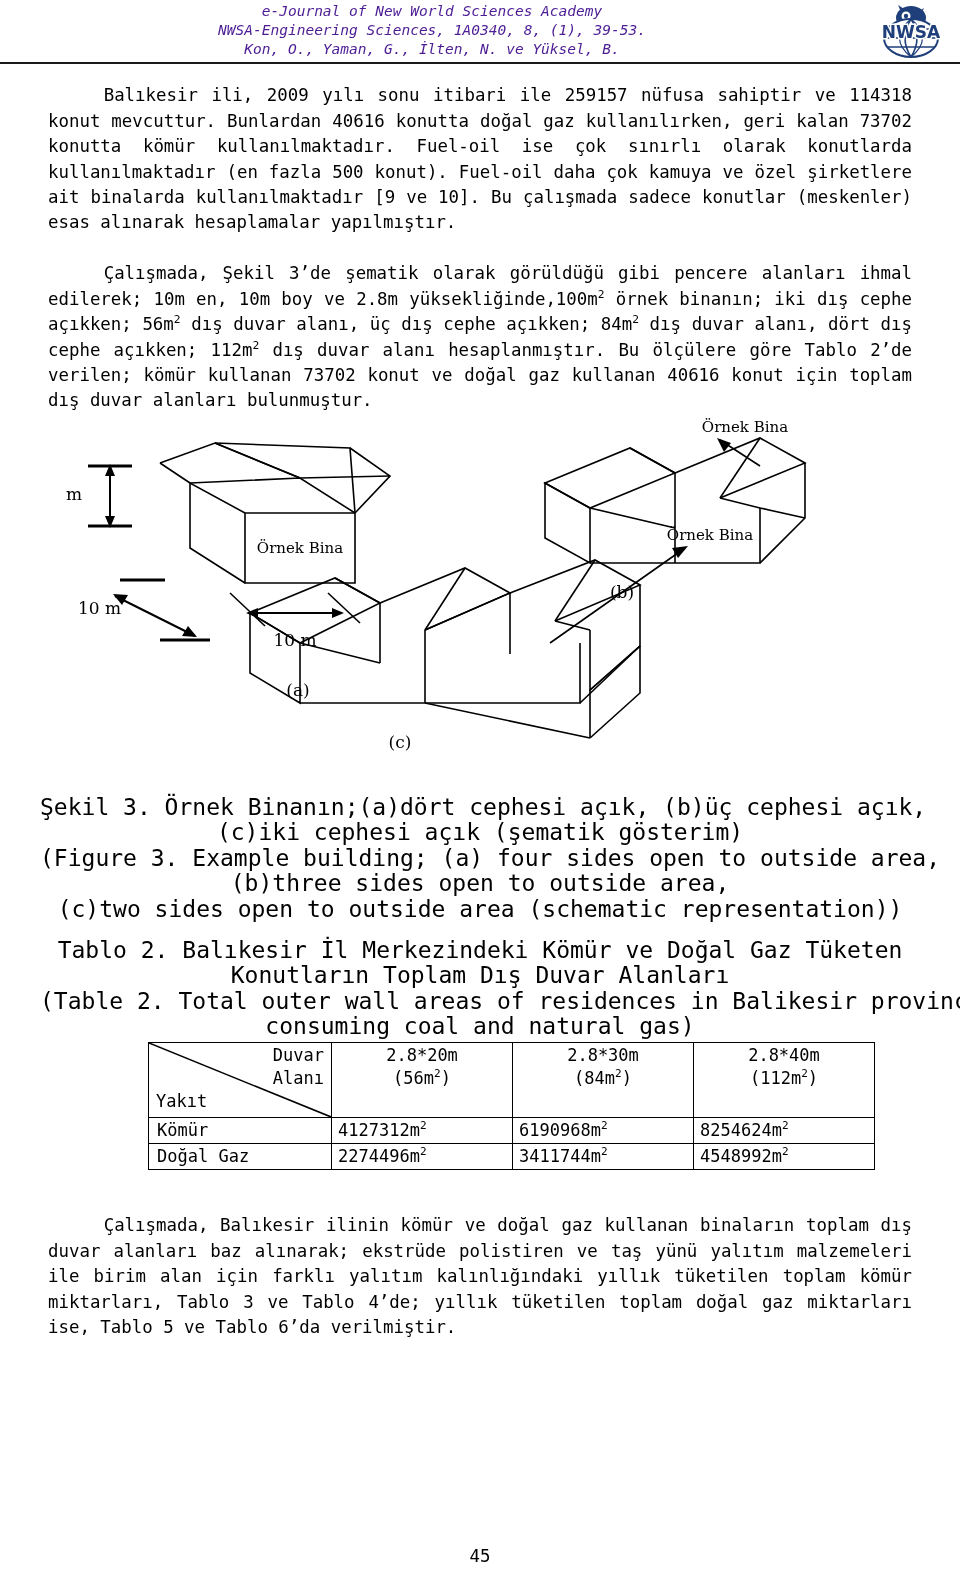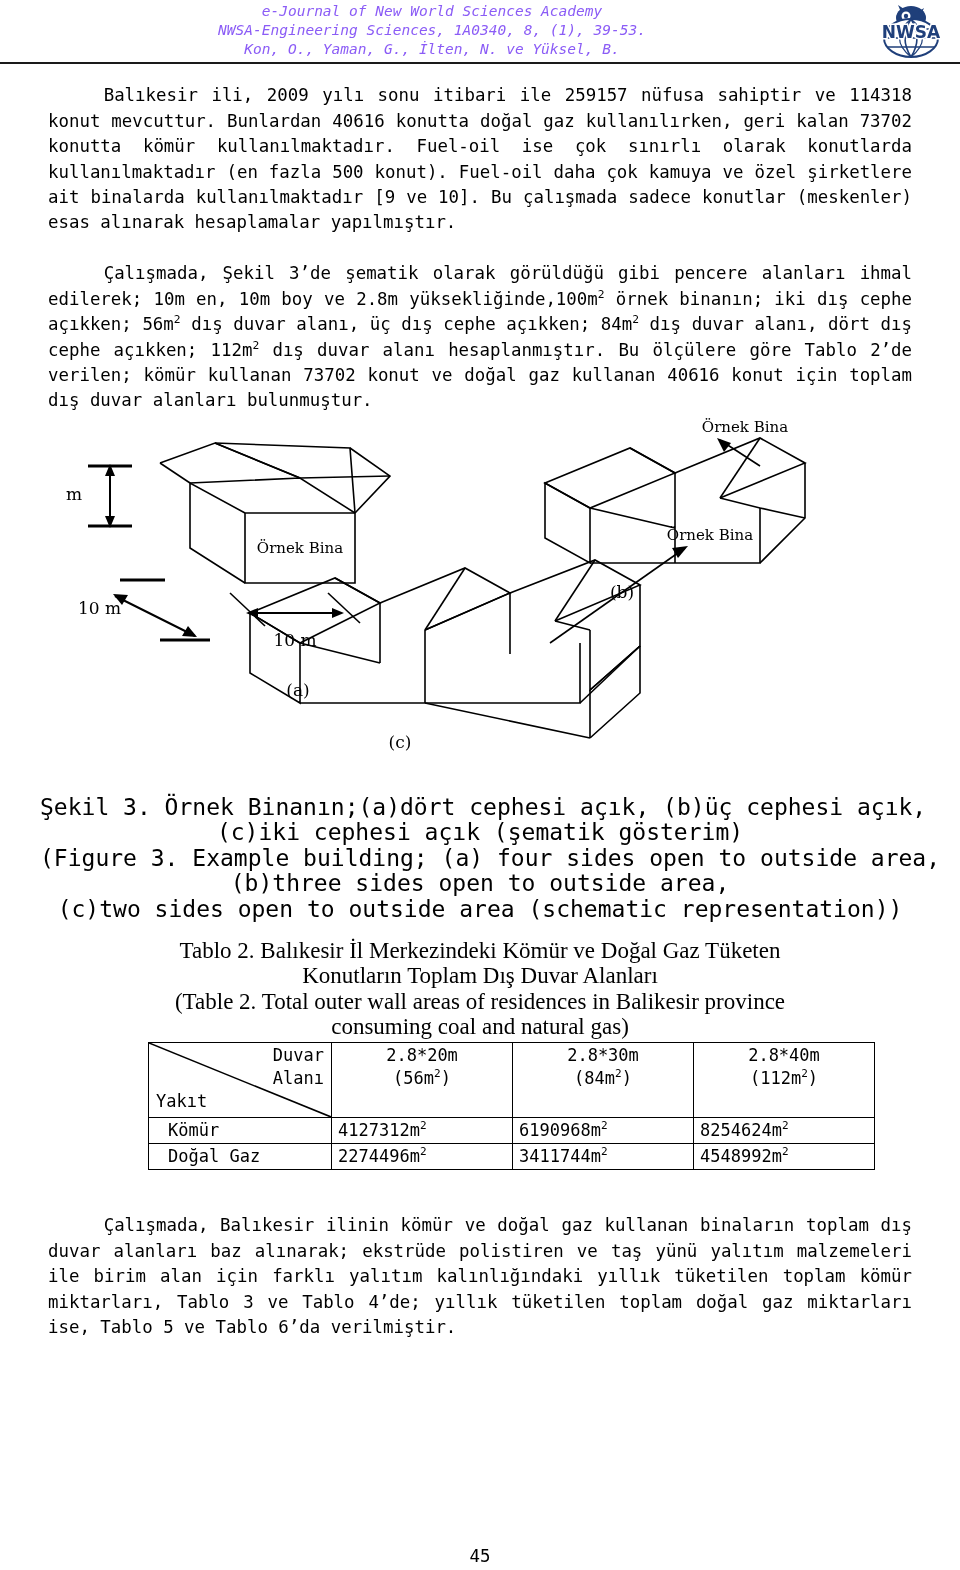--- a/index.html
+++ b/index.html
@@ -24,21 +24,21 @@
   }
   .hdr-lines {
     position: absolute;
     left: 0; right: 96px;
     top: 2px;
     text-align: center;
     font-family: "DejaVu Sans Mono", "Liberation Mono", monospace;
     font-style: italic;
     font-size: 14.5px;
     line-height: 19px;
-    color: #8b5cf6;
+    color: #4c1d95;
     letter-spacing: 0px;
   }
   .hdr-lines div { white-space: nowrap; }
 
   #nwsa-logo {
     position: absolute;
     right: 12px;
     top: 2px;
     width: 74px;
     height: 56px;
@@ -87,21 +87,21 @@
     position: absolute;
     left: 40px;
     width: 880px;
     text-align: center;
     font-family: "DejaVu Sans Mono", "Liberation Mono", monospace;
     font-size: 23px;
     line-height: 25.4px;
   }
   .caption div { white-space: nowrap; }
   #fig-caption { top: 795px; }
-  #table-caption { top: 938px; font-family: Liberation Serif, serif; }
+  #table-caption { top: 938px; }
 
   
   #table-2 {
     position: absolute;
     left: 148px;
     top: 1042px;
     width: 727px;
     border-collapse: collapse;
     font-family: "DejaVu Sans Mono", "Liberation Mono", monospace;
     font-size: 17px;
@@ -133,21 +133,21 @@
   }
   #table-2 .corner .yk {
     position: absolute;
     left: 7px; bottom: 4px;
   }
   #table-2 .hcell {
     text-align: center;
     width: 162px;
     border-radius: 11px;
   }
-  #table-2 .rowlabel { text-align: left; padding-left: 19px; }
+  #table-2 .rowlabel { text-align: left; padding-left: 8px; }
   #table-2 .num { text-align: left; }
 
   
   #page-number {
     position: absolute;
     left: 0; right: 0;
     top: 1521px;
     text-align: center;
     font-family: "DejaVu Sans Mono", "Liberation Mono", monospace;
     font-size: 17.4px;

